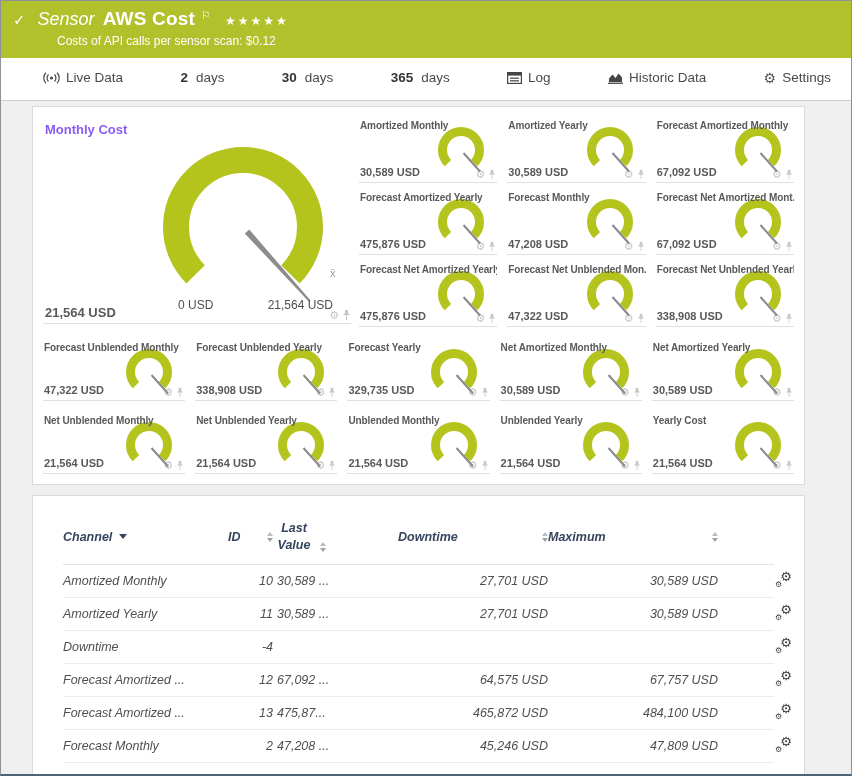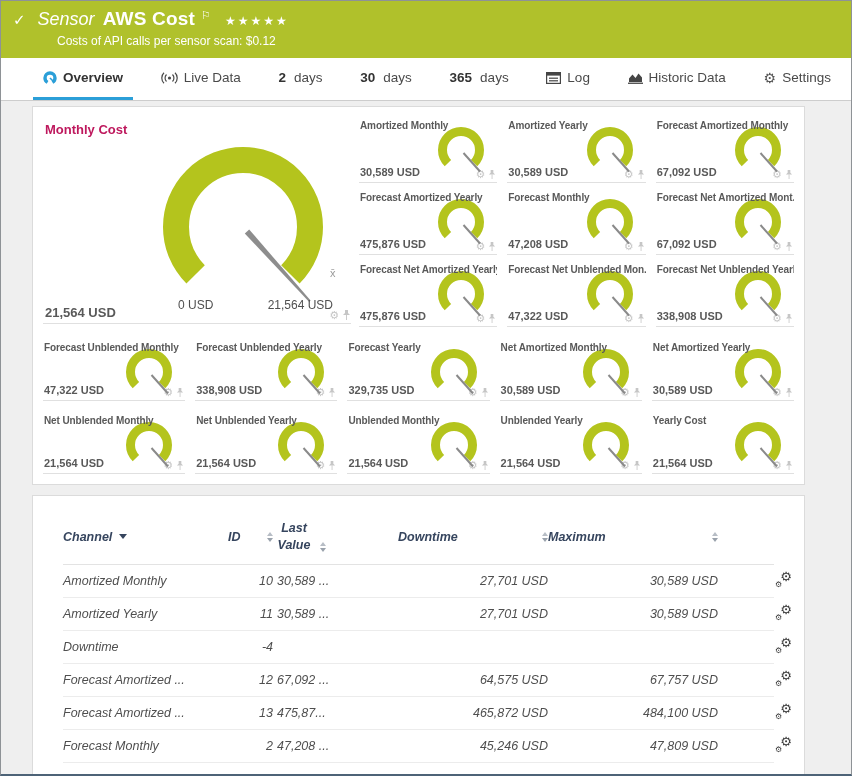--- a/index.html
+++ b/index.html
@@ -36,21 +36,21 @@
   .panel { background:#fff; border:1px solid #dbdbdb; }
   .panel.gauges { margin-top:1px; padding:10px; }
   .panel.table { margin-top:10px; padding:24px 30px 10px 30px; height:310px; }
 
   
   .top-section { display:grid; grid-template-columns:308px 1fr; column-gap:8px; }
   .grid3 { display:grid; grid-template-columns:repeat(3,1fr); column-gap:10px; row-gap:6px; grid-auto-rows:66px; }
   .grid5 { display:grid; grid-template-columns:repeat(5,1fr); column-gap:10px; row-gap:11px; grid-auto-rows:62px; margin-top:12px; }
 
   .big-cell { position:relative; height:207px; border-bottom:1px solid #e0e0e0; }
-  .big-title { position:absolute; top:5px; left:2px; font-size:13px; font-weight:bold; color:#be185d; }
+  .big-title { position:absolute; top:5px; left:2px; font-size:13px; font-weight:bold; color:#8b5cf6; }
   .big-gauge { position:absolute; left:95px; top:20px; }
   .scale-min { position:absolute; left:135px; top:181px; font-size:12px; color:#4f4f4f; }
   .scale-max { position:absolute; right:18px; top:181px; font-size:12px; color:#4f4f4f; }
   .mean-marker { position:absolute; left:287px; top:150px; font-size:11px; color:#9a9a9a; }
   .big-value { position:absolute; left:2px; bottom:3px; font-size:13px; font-weight:bold; color:#595959; }
   .big-icons { position:absolute; right:0; bottom:2px; }
 
   .g-cell { position:relative; border-bottom:1px solid #e0e0e0; overflow:hidden; cursor:pointer; }
   .g-title { position:absolute; top:3px; left:1px; right:0; font-size:10px; font-weight:bold; color:#595959;
     white-space:nowrap; overflow:hidden; letter-spacing:-0.1px; z-index:2; }
@@ -98,27 +98,20 @@
       <span class="check icon-font">✓</span>
       <span class="kind">Sensor</span>
       <span class="title">AWS Cost</span>
       <span class="flag icon-font">⚐</span>
       <span class="stars">★★★★★</span>
     </div>
     <div class="subtitle">Costs of API calls per sensor scan: $0.12</div>
   </div>
 
   <div class="tabbar">
-    <a class="tab active">
-      <svg width="14" height="14" viewBox="0 0 14 14">
-        <circle cx="7" cy="7" r="5" fill="none" stroke="#2b9fd8" stroke-width="3.4" pathLength="360" stroke-dasharray="300 60" stroke-dashoffset="-120"></circle>
-        <line x1="7" y1="7" x2="11" y2="11" stroke="#2b9fd8" stroke-width="1.6"></line>
-      </svg>
-      <span>Overview</span>
-    </a>
     <a class="tab">
       <svg width="17" height="12" viewBox="0 0 17 12">
         <circle cx="8.5" cy="6" r="1.6" fill="#4a4a4a"></circle>
         <path d="M5.5 2.5 A5 5 0 0 0 5.5 9.5" fill="none" stroke="#4a4a4a" stroke-width="1.2"></path>
         <path d="M3 0.8 A7.2 7.2 0 0 0 3 11.2" fill="none" stroke="#4a4a4a" stroke-width="1.2"></path>
         <path d="M11.5 2.5 A5 5 0 0 1 11.5 9.5" fill="none" stroke="#4a4a4a" stroke-width="1.2"></path>
         <path d="M14 0.8 A7.2 7.2 0 0 1 14 11.2" fill="none" stroke="#4a4a4a" stroke-width="1.2"></path>
       </svg>
       <span>Live Data</span>
     </a>

